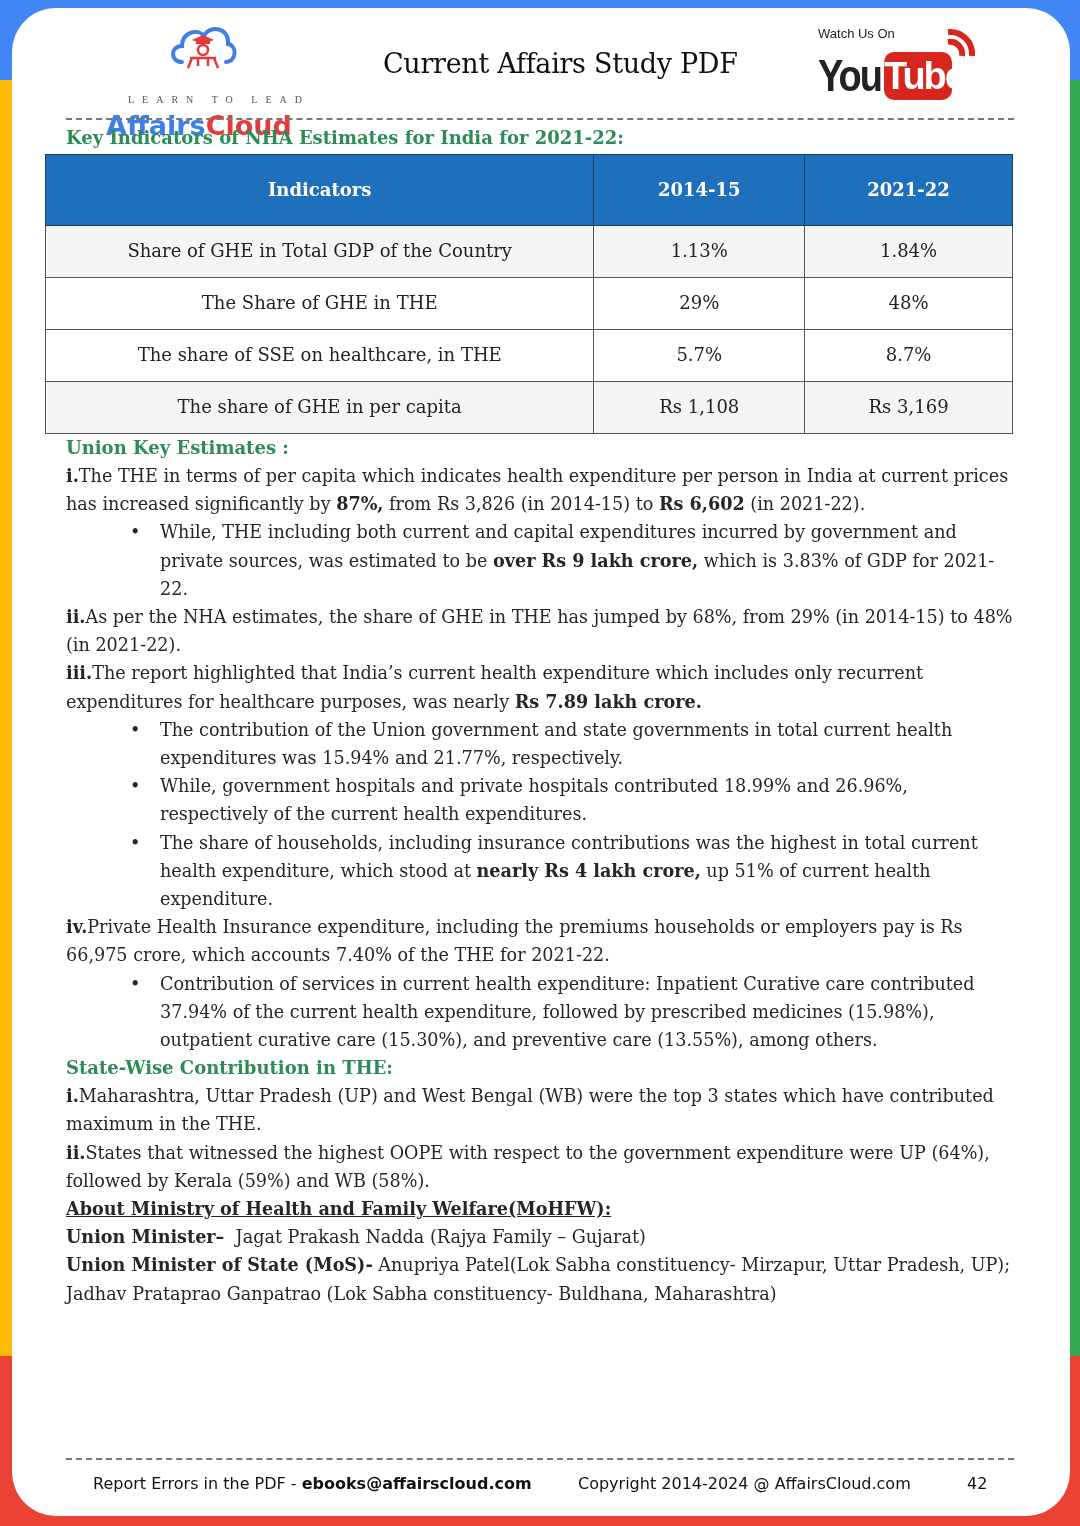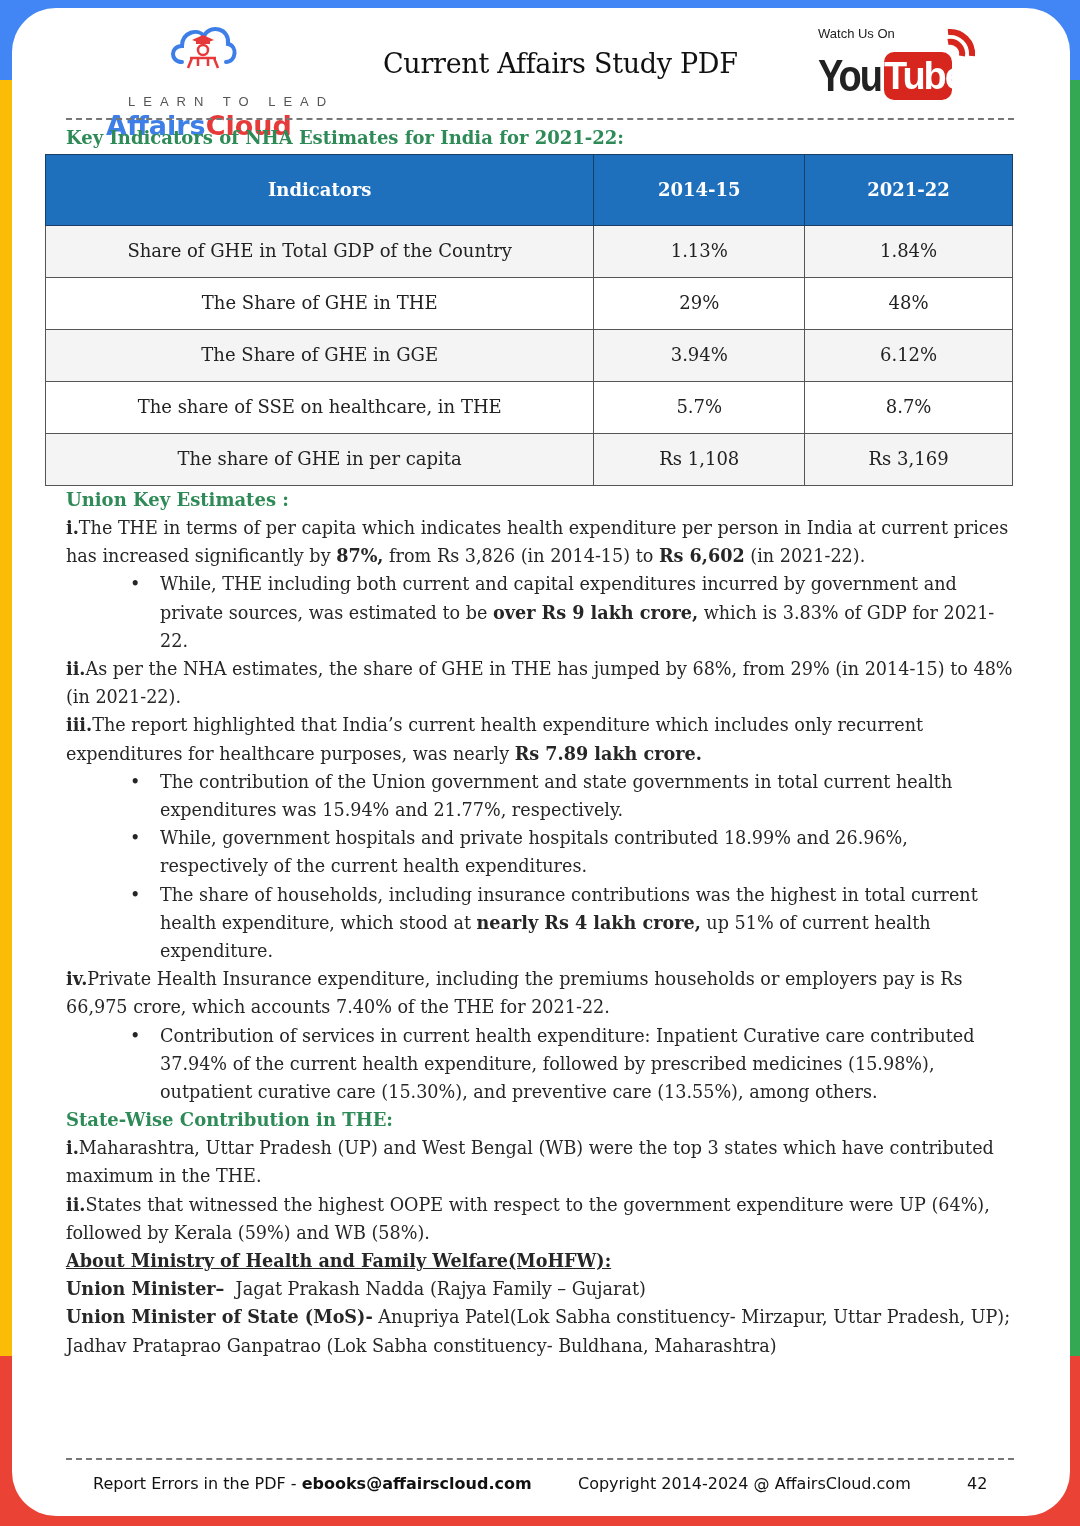--- a/index.html
+++ b/index.html
@@ -17,21 +17,21 @@
     position: absolute; left: 12px; top: 8px; width: 1058px; height: 1508px;
     background: #fff; border-radius: 44px;
   }
 
   
   .logo { position: absolute; left: 106px; top: 22px; width: 196px; height: 82px; }
   .logo-cloud { position: absolute; left: 62px; top: 0; width: 70px; height: 50px; }
   .logo-text { position: absolute; left: 0; top: 46px; font-family: "DejaVu Sans", sans-serif; font-weight: bold; font-size: 27px; letter-spacing: 0; line-height: 1; margin-top: 44px; }
   .logo-text .a { color: #3d7fe6; }
   .logo-text .c { color: #e63a3a; }
-  .logo-tag { position: absolute; left: 22px; top: 94px; font-family: Liberation Sans, sans-serif; font-size: 13px; letter-spacing: 8px; color: #555; white-space: nowrap; }
+  .logo-tag { position: absolute; left: 22px; top: 94px; font-family: Liberation Serif, serif; font-size: 10px; letter-spacing: 8px; color: #555; white-space: nowrap; }
 
   .doc-title { position: absolute; left: 383px; top: 48px; font-family: "DejaVu Serif", serif; font-size: 27px; color: #111; letter-spacing: -0.3px; white-space: nowrap; }
 
   .yt { position: absolute; left: 816px; top: 26px; width: 162px; height: 80px; }
   .yt-watch { position: absolute; left: 2px; top: 0; font-family: "Liberation Sans", sans-serif; font-size: 13px; color: #222; white-space: nowrap; }
   .yt-you { position: absolute; left: 2px; top: 26px; font-family: "Liberation Sans", sans-serif; font-weight: bold; font-size: 38px; color: #222; letter-spacing: -2px; transform: scaleY(1.15); transform-origin: top left; }
   .yt-tube { position: absolute; left: 68px; top: 26px; width: 68px; height: 48px; background: #d7261e; border-radius: 10px;
              color: #fff; font-family: "Liberation Sans", sans-serif; font-weight: bold; font-size: 38px; letter-spacing: -2px; text-align: center; line-height: 48px; }
   .yt-waves { position: absolute; left: 118px; top: 0; width: 44px; height: 48px; }
 
@@ -113,25 +113,20 @@
       <tr class="odd">
         <td>Share of GHE in Total GDP of the Country</td>
         <td>1.13%</td>
         <td>1.84%</td>
       </tr>
       <tr class="even">
         <td>The Share of GHE in THE</td>
         <td>29%</td>
         <td>48%</td>
       </tr>
-      <tr class="odd">
-        <td>The Share of GHE in GGE</td>
-        <td>3.94%</td>
-        <td>6.12%</td>
-      </tr>
       <tr class="even">
         <td>The share of SSE on healthcare, in THE</td>
         <td>5.7%</td>
         <td>8.7%</td>
       </tr>
       <tr class="odd">
         <td>The share of GHE in per capita</td>
         <td>Rs 1,108</td>
         <td>Rs 3,169</td>
       </tr>

